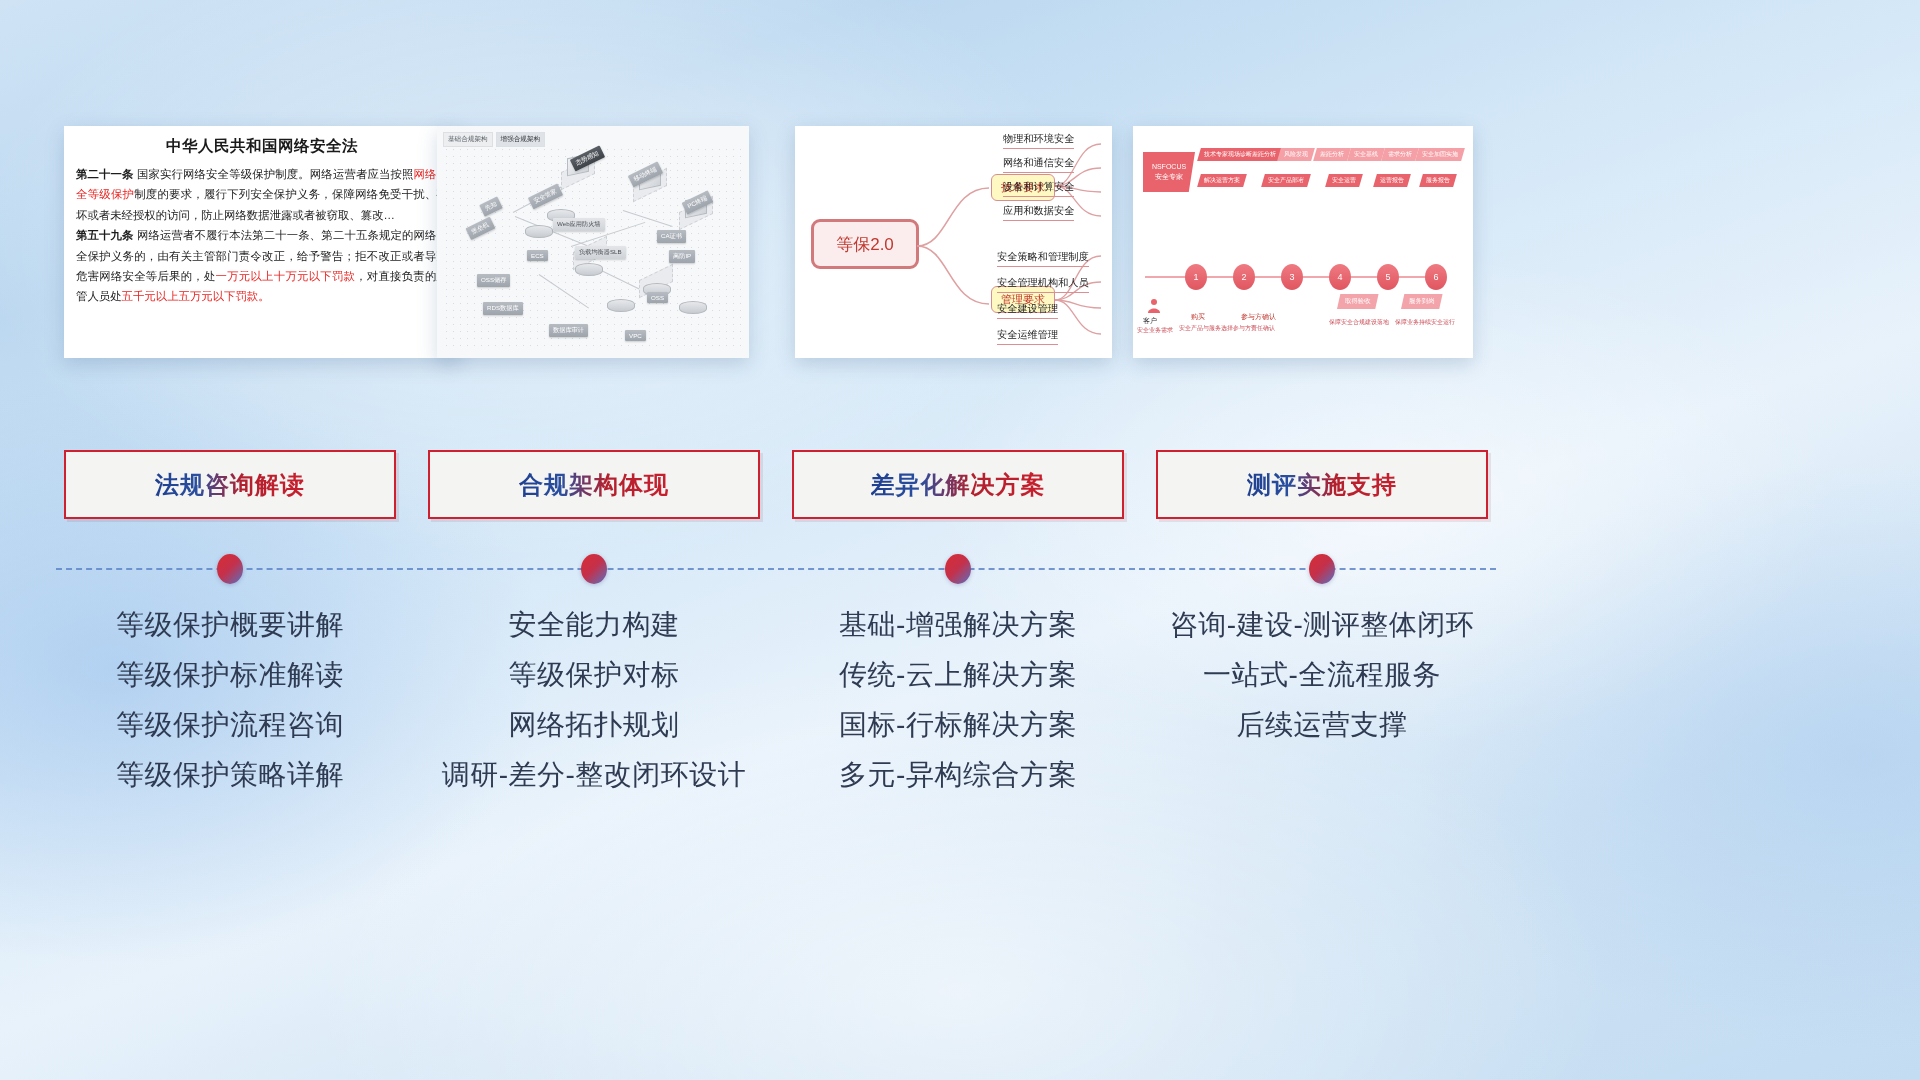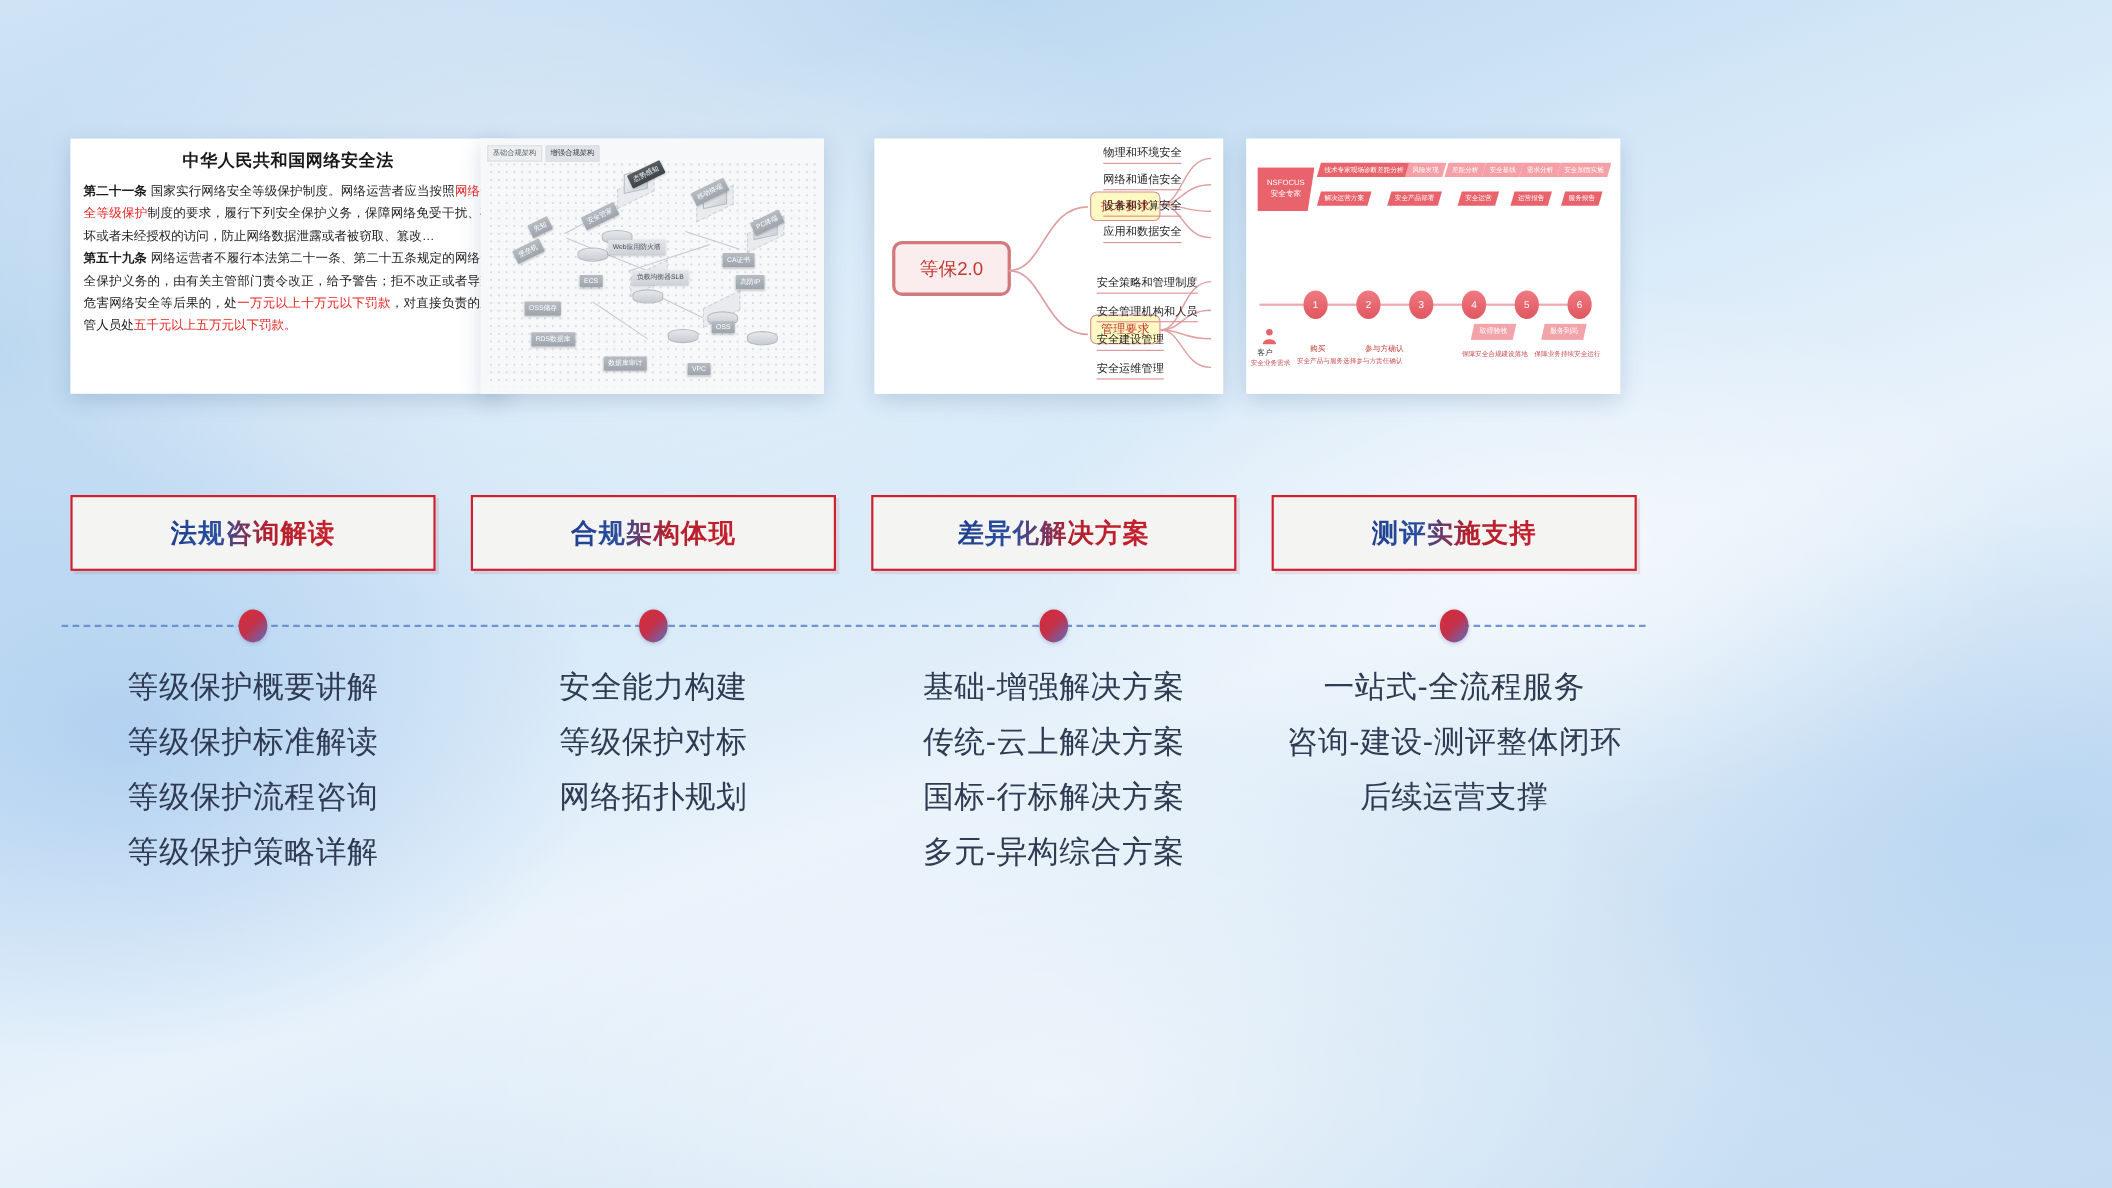--- a/index.html
+++ b/index.html
@@ -329,25 +329,26 @@
   <div class="fcol f1">
     <div class="item">等级保护概要讲解</div>
     <div class="item">等级保护标准解读</div>
     <div class="item">等级保护流程咨询</div>
     <div class="item">等级保护策略详解</div>
   </div>
   <div class="fcol f2">
     <div class="item">安全能力构建</div>
     <div class="item">等级保护对标</div>
     <div class="item">网络拓扑规划</div>
+    <div class="item">调研-差分-整改闭环设计</div>
   </div>
   <div class="fcol f3">
     <div class="item">基础-增强解决方案</div>
     <div class="item">传统-云上解决方案</div>
     <div class="item">国标-行标解决方案</div>
     <div class="item">多元-异构综合方案</div>
   </div>
   <div class="fcol f4">
+    <div class="item">咨询-建设-测评整体闭环</div>
     <div class="item">一站式-全流程服务</div>
-    <div class="item">咨询-建设-测评整体闭环</div>
     <div class="item">后续运营支撑</div>
   </div>
 </div>
 
 </body></html>

